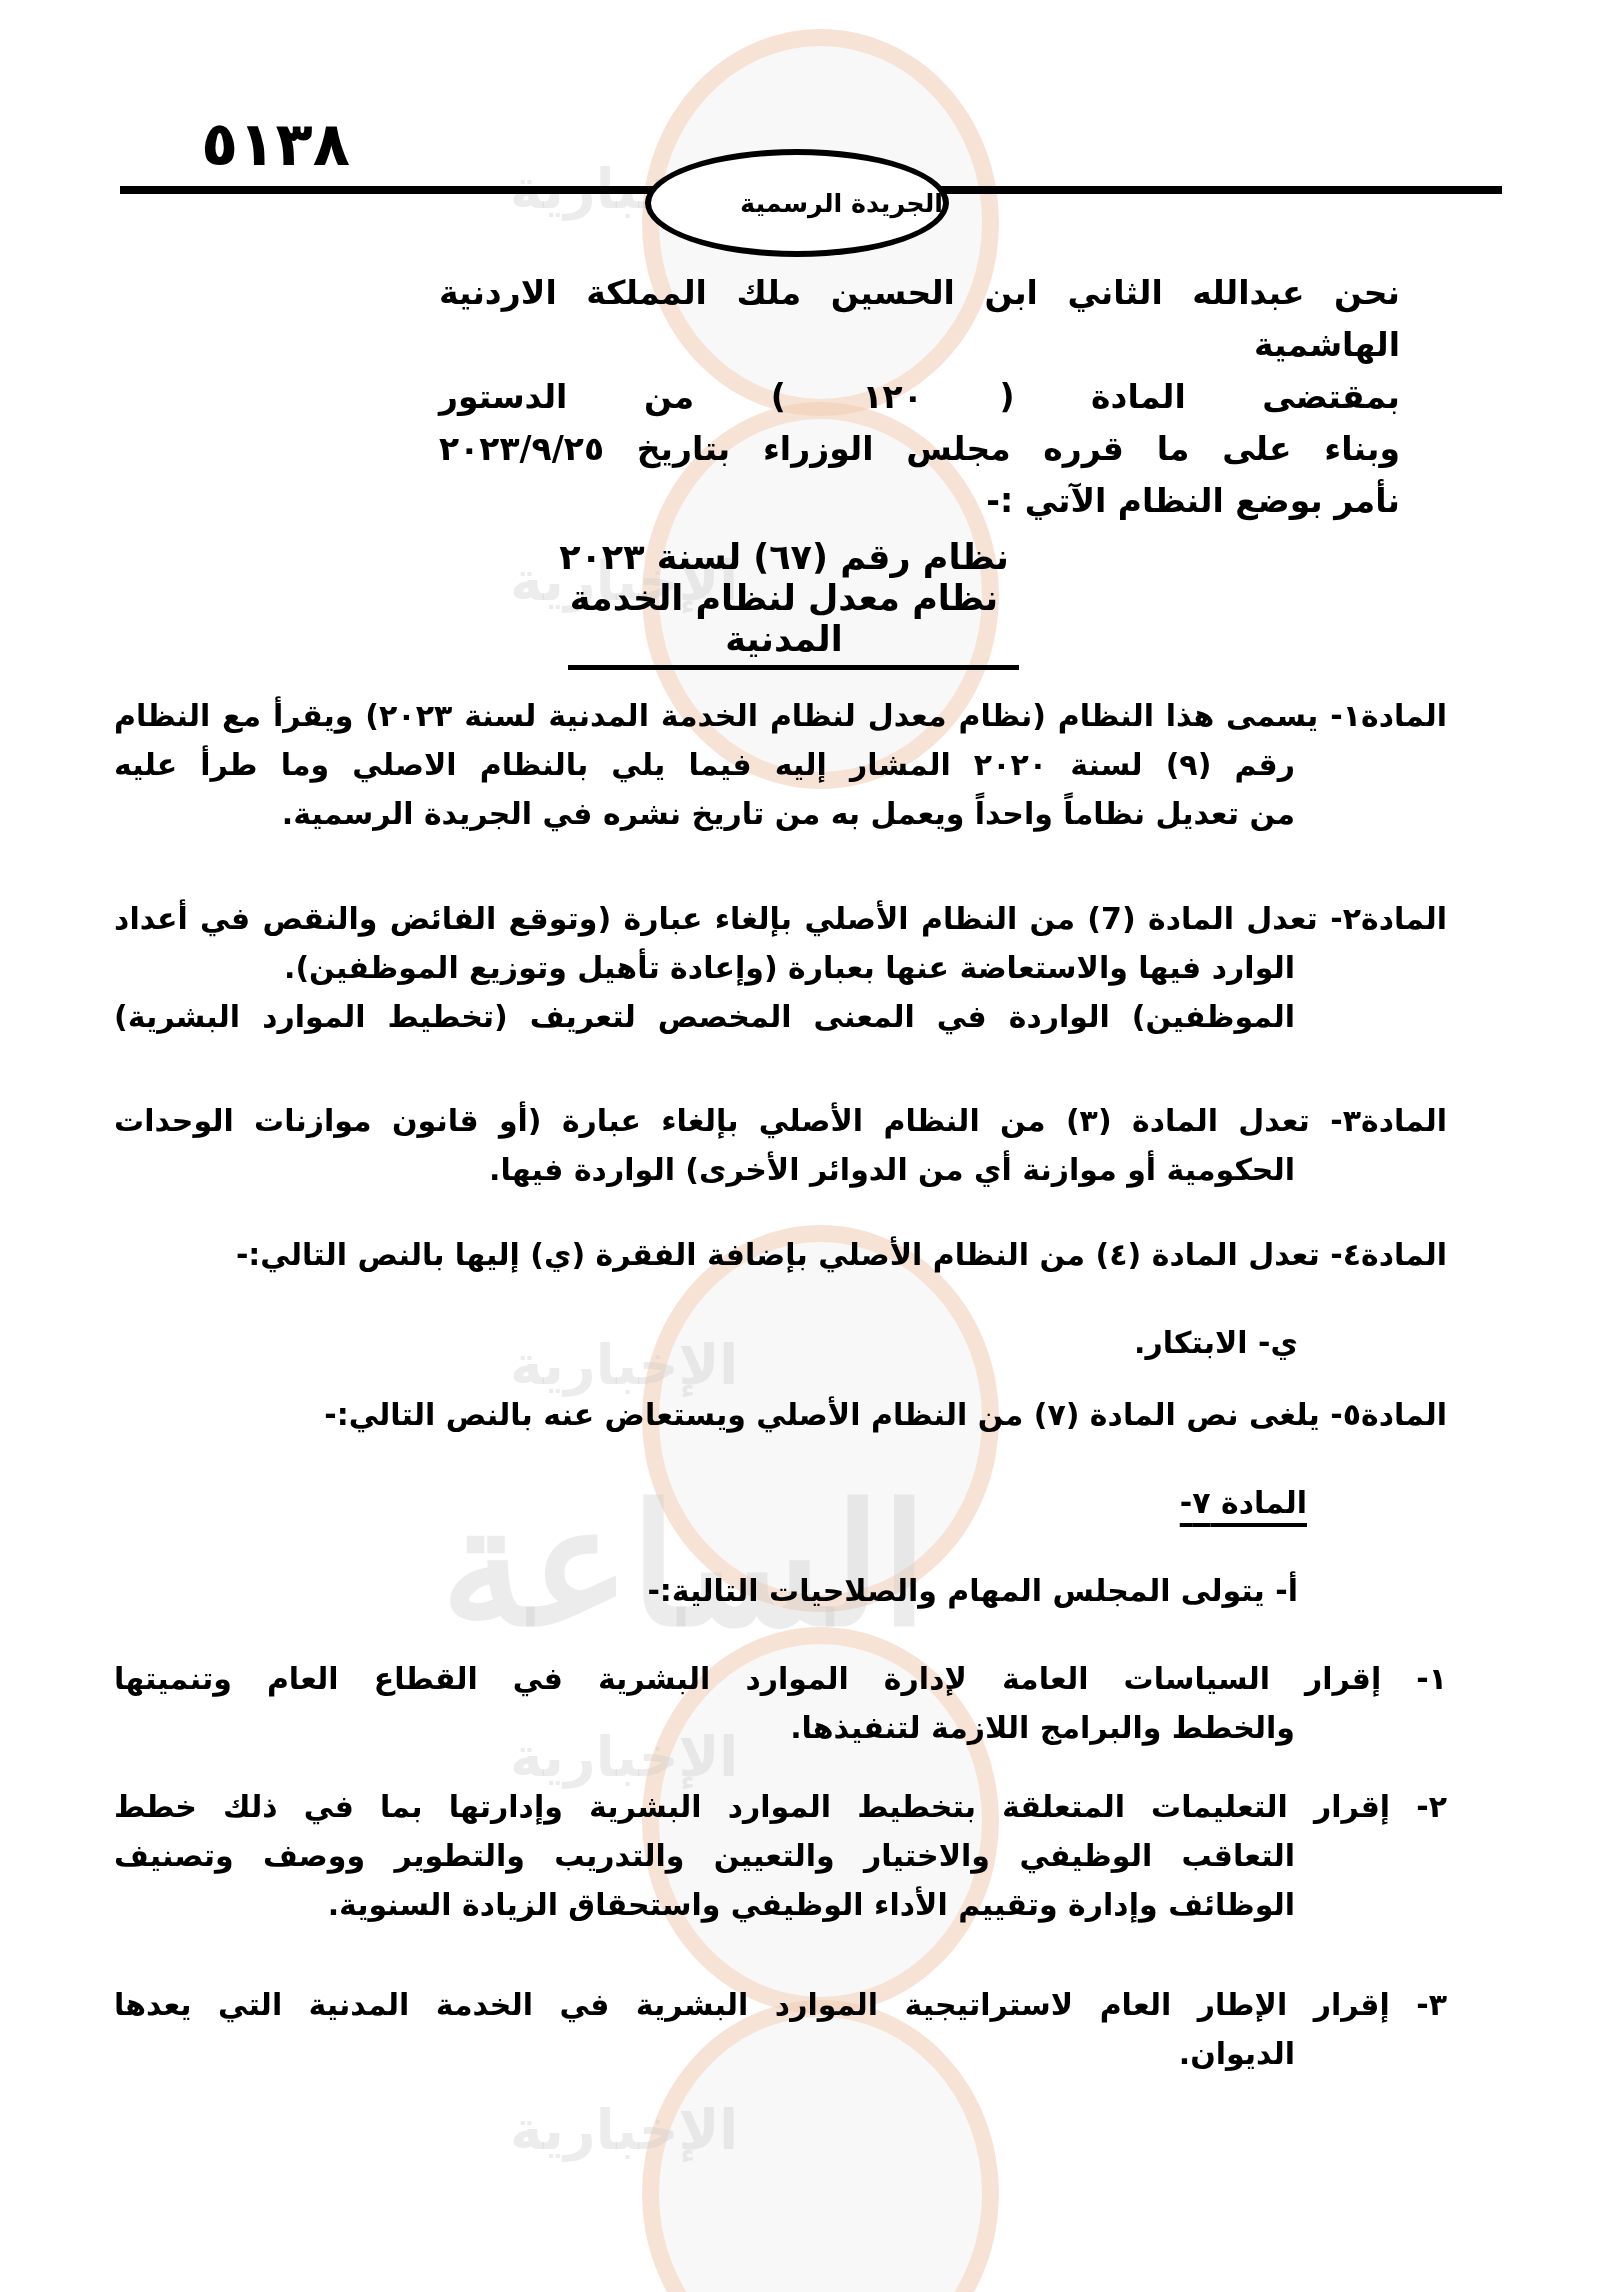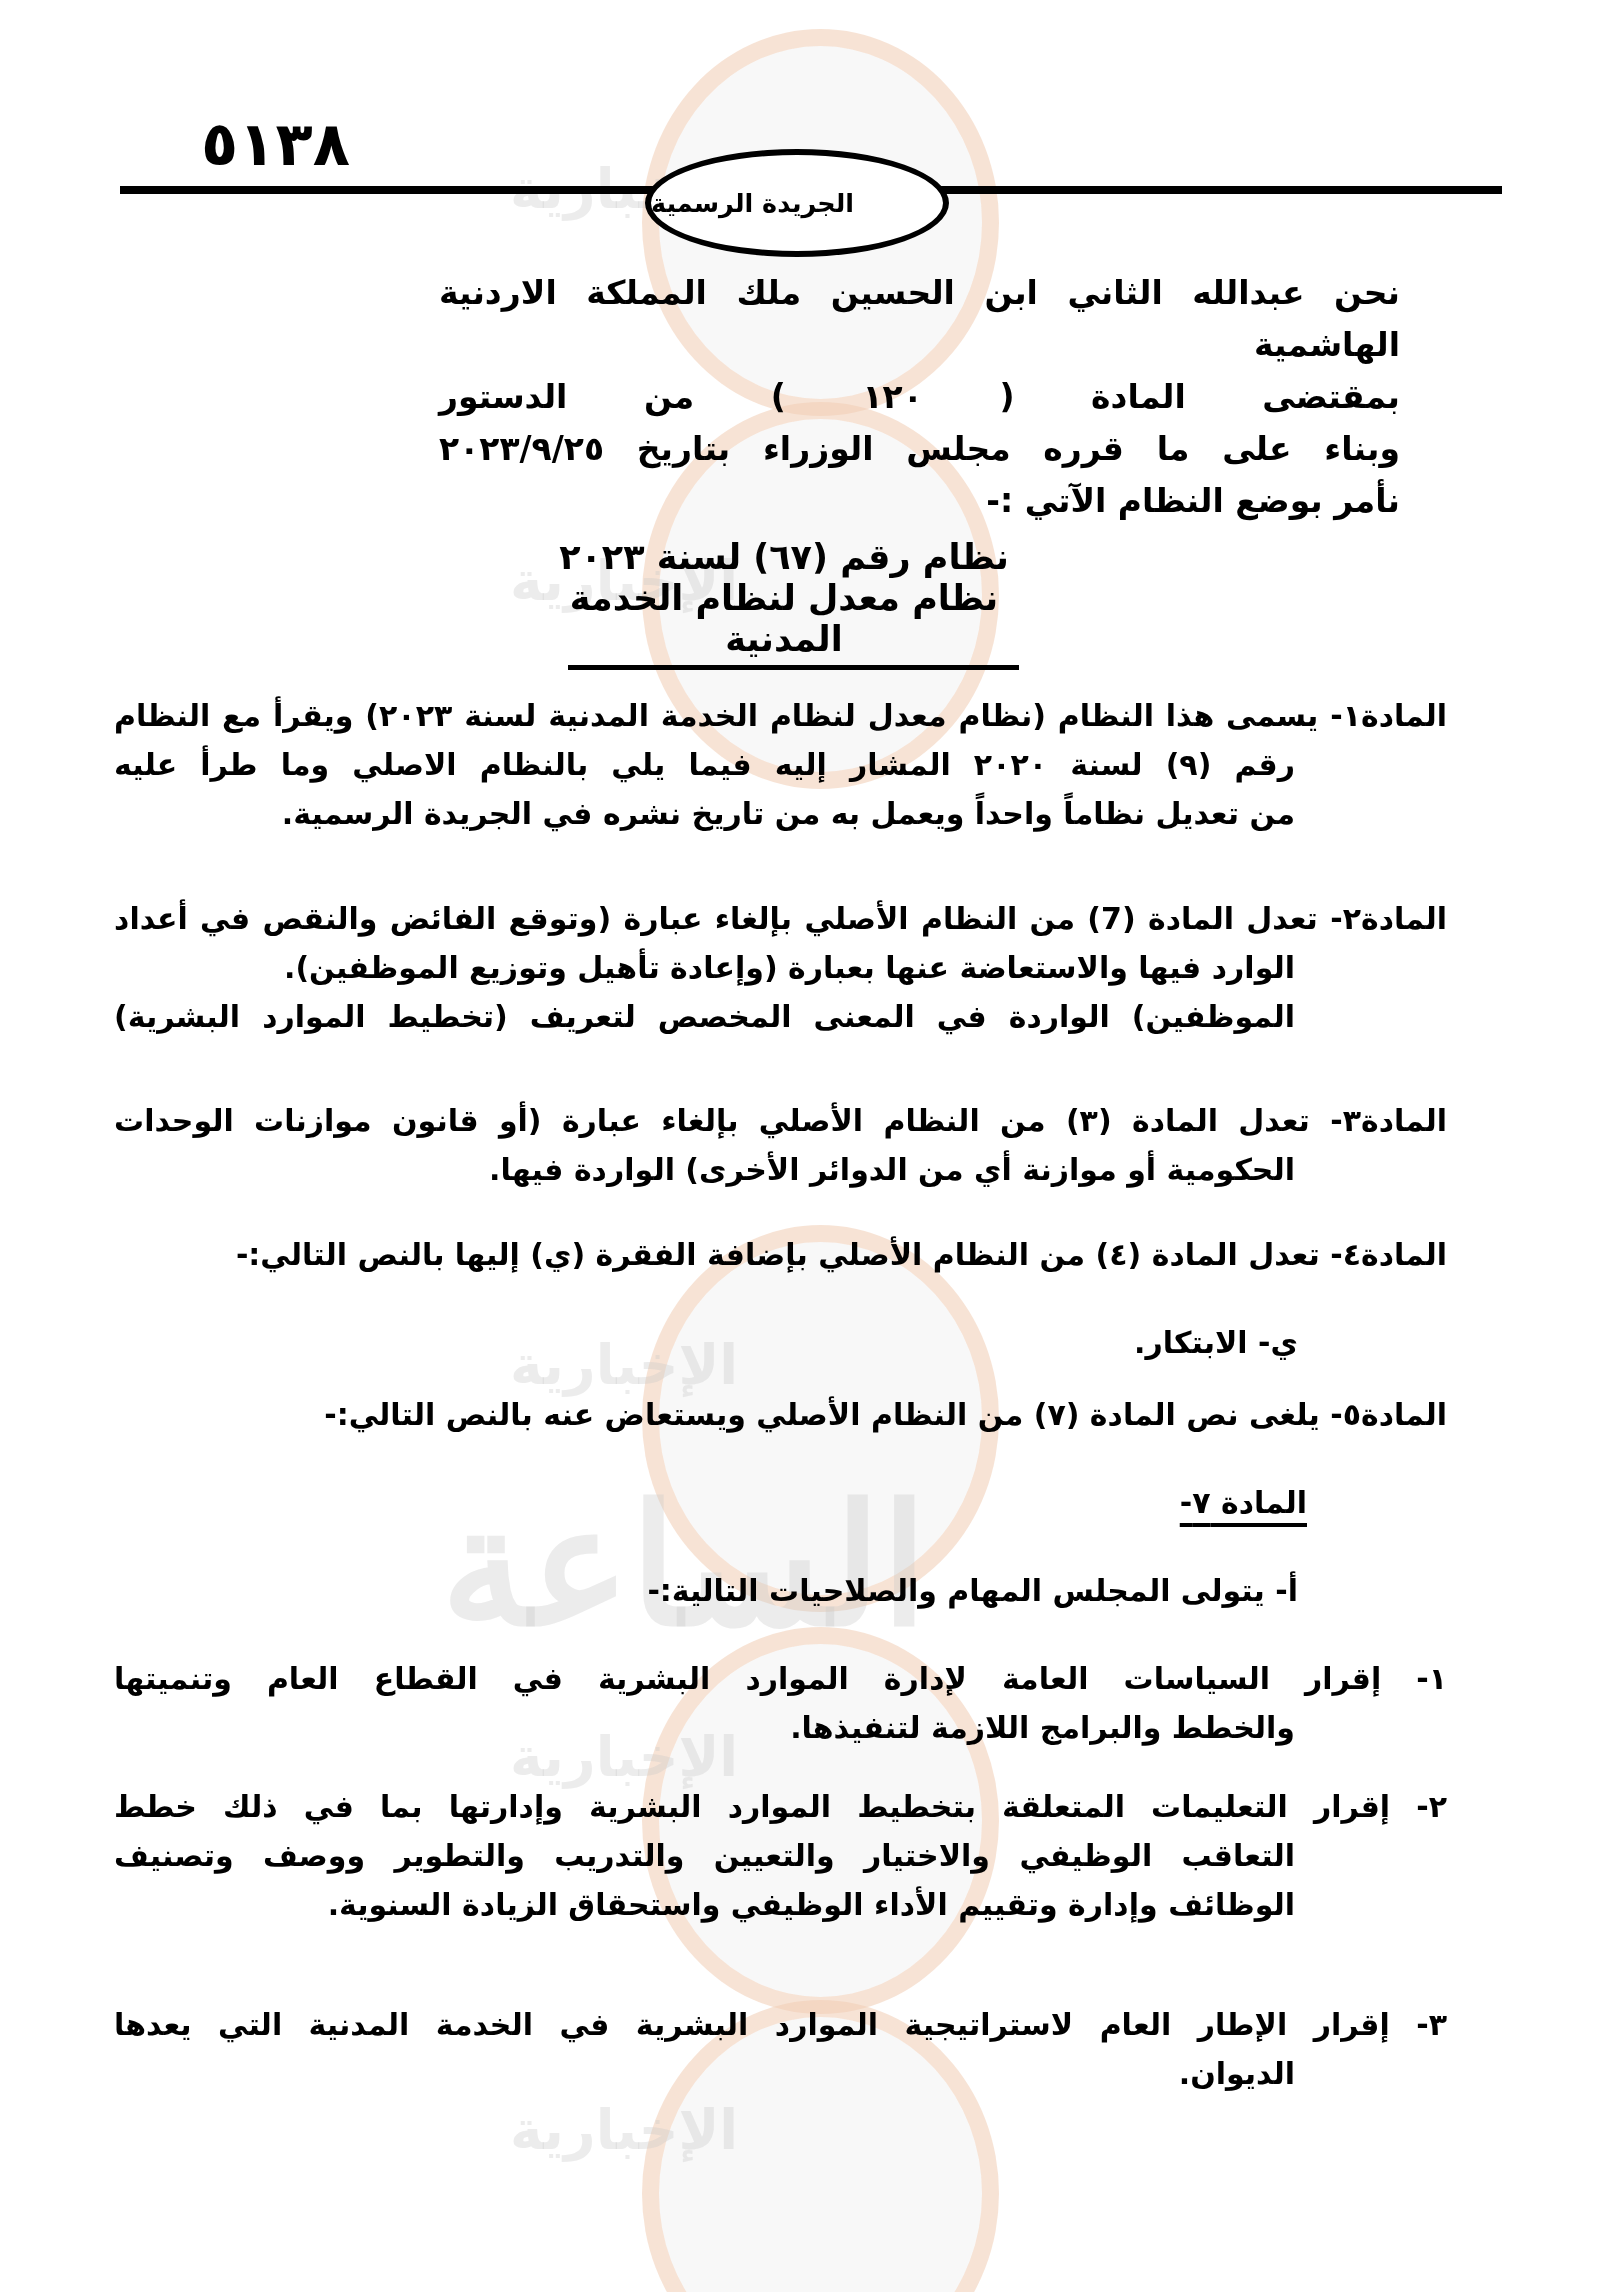--- a/index.html
+++ b/index.html
@@ -6,21 +6,21 @@
   body { width:1621px; height:2293px; position:relative; overflow:hidden;
          font-family:"DejaVu Sans","Liberation Sans",sans-serif; color:#000; }
   .wm { position:absolute; pointer-events:none; }
   .wm-clock { width:323px; height:353px; border-radius:50%;
               border:17.6px solid rgba(247,190,150,0.35); background:rgba(235,235,235,0.35); }
   .wm-text { font-family:"DejaVu Sans",sans-serif; font-weight:bold; color:rgba(200,200,200,0.35); }
   .page-num { position:absolute; left:201px; top:108px; font-size:61px; font-weight:bold;
               letter-spacing:5.9px; font-family:"DejaVu Sans",sans-serif; }
   .rule { position:absolute; left:120px; width:1382px; top:186px; height:7.8px; background:#000; }
   .oval { position:absolute; left:645px; top:149px; width:292px; height:96px; border:6.9px solid #000;
-          border-radius:50%; background:#fff; display:flex; align-items:center; justify-content:flex-start; }
+          border-radius:50%; background:#fff; display:flex; align-items:center; justify-content:flex-end; }
   .oval span { font-size:25.5px; font-weight:bold; }
   .block { position:absolute; direction:rtl; font-weight:bold; font-family:"DejaVu Sans",sans-serif; }
   .preamble { right:221px; top:267px; width:961px; font-size:33px; line-height:52px; text-align:justify; }
   .preamble div { text-align-last:justify; }
   .preamble div.last { text-align-last:right; }
   .title { left:549px; width:470px; top:537px; text-align:center; font-size:35px; line-height:41px; }
   .title-rule { position:absolute; left:568px; width:451px; top:665px; height:4.9px; background:#000; }
   .article { right:174px; width:1333px; font-size:30px; line-height:49px; }
   .article .line { text-align:justify; text-align-last:justify; }
   .article .indent { padding-right:152px; }
@@ -95,17 +95,17 @@
   <div class="line">١- إقرار السياسات العامة لإدارة الموارد البشرية في القطاع العام وتنميتها</div>
   <div class="line indent last">والخطط والبرامج اللازمة لتنفيذها.</div>
 </div>
 
 <div class="block article" style="top:1782px;">
   <div class="line">٢- إقرار التعليمات المتعلقة بتخطيط الموارد البشرية وإدارتها بما في ذلك خطط</div>
   <div class="line indent">التعاقب الوظيفي والاختيار والتعيين والتدريب والتطوير ووصف وتصنيف</div>
   <div class="line indent last">الوظائف وإدارة وتقييم الأداء الوظيفي واستحقاق الزيادة السنوية.</div>
 </div>
 
-<div class="block article" style="top:1980px;margin-top:20px;">
+<div class="block article" style="top:1980px;">
   <div class="line">٣- إقرار الإطار العام لاستراتيجية الموارد البشرية في الخدمة المدنية التي يعدها</div>
   <div class="line indent last">الديوان.</div>
 </div>
 
 
 </body></html>

